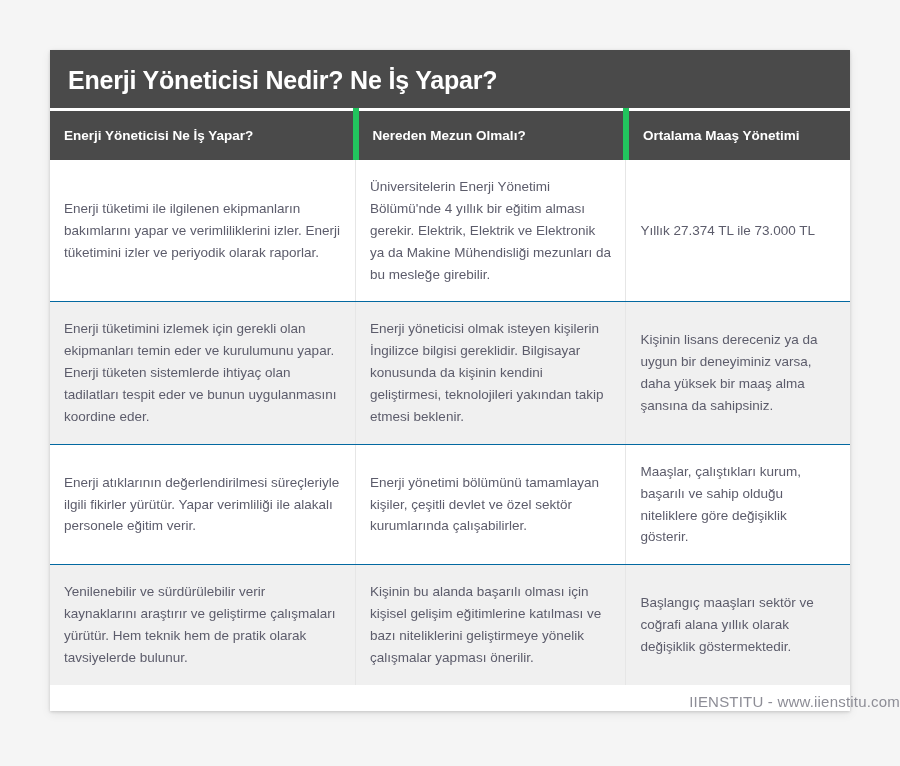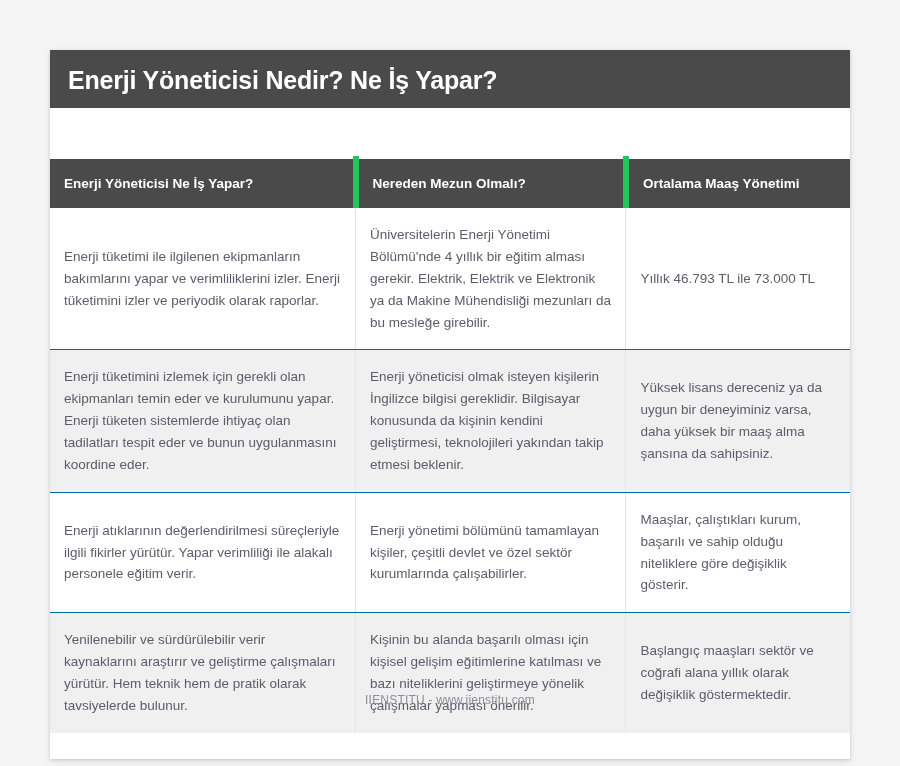--- a/index.html
+++ b/index.html
@@ -42,21 +42,20 @@
     height: 58px;
     display: flex;
     align-items: center;
   }
 
   table.data-table {
     width: 100%;
     border-collapse: collapse;
     table-layout: fixed;
     background: #3b82f6;
-    margin-top: 48px;
   }
 
   table.data-table thead th {
     background: #4a4a4a;
     color: #ffffff;
     font-size: 13.5px;
     font-weight: bold;
     text-align: left;
     padding: 17px 14px 16px 14px;
     border-left: 6px solid #22c55e;
@@ -99,22 +98,22 @@
   .card-footer {
     background: #ffffff;
     height: 26px;
   }
 
   .footer-caption {
     position: absolute;
     left: 0;
     right: 0;
     top: 693px;
-    text-align: center;
-    font-size: 12px;
+    text-align: right;
+    font-size: 15px;
     color: #8d8d96;
     letter-spacing: 0.2px;
   }
 </style>
 </head>
 <body>
 
 <div class="page">
 
   <div class="card">
@@ -131,26 +130,26 @@
         <tr>
           <th>Enerji Yöneticisi Ne İş Yapar?</th>
           <th>Nereden Mezun Olmalı?</th>
           <th>Ortalama Maaş Yönetimi</th>
         </tr>
       </thead>
       <tbody>
         <tr class="row-odd">
           <td>Enerji tüketimi ile ilgilenen ekipmanların bakımlarını yapar ve verimliliklerini izler. Enerji tüketimini izler ve periyodik olarak raporlar.</td>
           <td>Üniversitelerin Enerji Yönetimi Bölümü'nde 4 yıllık bir eğitim alması gerekir. Elektrik, Elektrik ve Elektronik ya da Makine Mühendisliği mezunları da bu mesleğe girebilir.</td>
-          <td>Yıllık 46.793 TL ile 73.000 TL</td>
+          <td>Yıllık 27.374 TL ile 73.000 TL</td>
         </tr>
         <tr class="row-even">
           <td>Enerji tüketimini izlemek için gerekli olan ekipmanları temin eder ve kurulumunu yapar. Enerji tüketen sistemlerde ihtiyaç olan tadilatları tespit eder ve bunun uygulanmasını koordine eder.</td>
           <td>Enerji yöneticisi olmak isteyen kişilerin İngilizce bilgisi gereklidir. Bilgisayar konusunda da kişinin kendini geliştirmesi, teknolojileri yakından takip etmesi beklenir.</td>
-          <td>Yüksek lisans dereceniz ya da uygun bir deneyiminiz varsa, daha yüksek bir maaş alma şansına da sahipsiniz.</td>
+          <td>Kişinin lisans dereceniz ya da uygun bir deneyiminiz varsa, daha yüksek bir maaş alma şansına da sahipsiniz.</td>
         </tr>
         <tr class="row-odd">
           <td>Enerji atıklarının değerlendirilmesi süreçleriyle ilgili fikirler yürütür. Yapar verimliliği ile alakalı personele eğitim verir.</td>
           <td>Enerji yönetimi bölümünü tamamlayan kişiler, çeşitli devlet ve özel sektör kurumlarında çalışabilirler.</td>
           <td>Maaşlar, çalıştıkları kurum, başarılı ve sahip olduğu niteliklere göre değişiklik gösterir.</td>
         </tr>
         <tr class="row-even">
           <td>Yenilenebilir ve sürdürülebilir verir kaynaklarını araştırır ve geliştirme çalışmaları yürütür. Hem teknik hem de pratik olarak tavsiyelerde bulunur.</td>
           <td>Kişinin bu alanda başarılı olması için kişisel gelişim eğitimlerine katılması ve bazı niteliklerini geliştirmeye yönelik çalışmalar yapması önerilir.</td>
           <td>Başlangıç maaşları sektör ve coğrafi alana yıllık olarak değişiklik göstermektedir.</td>

